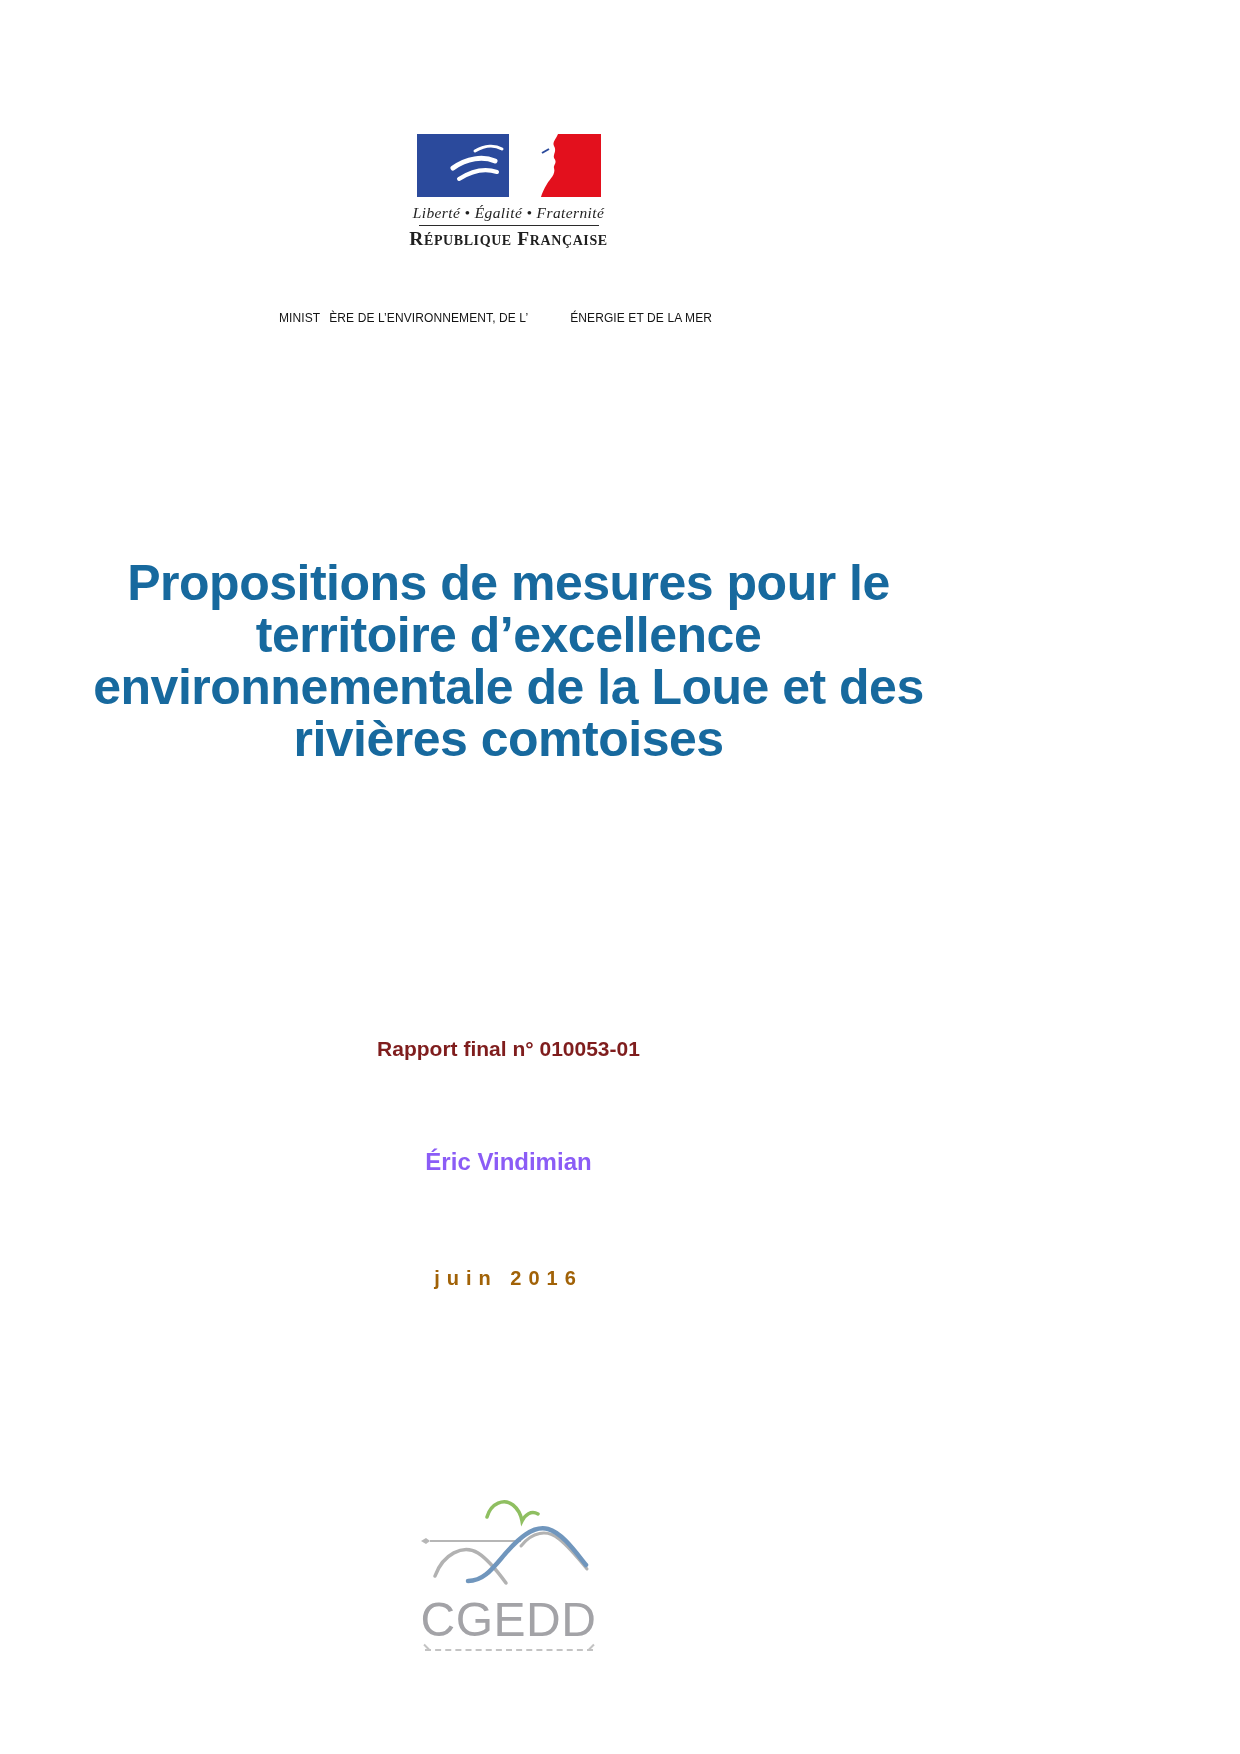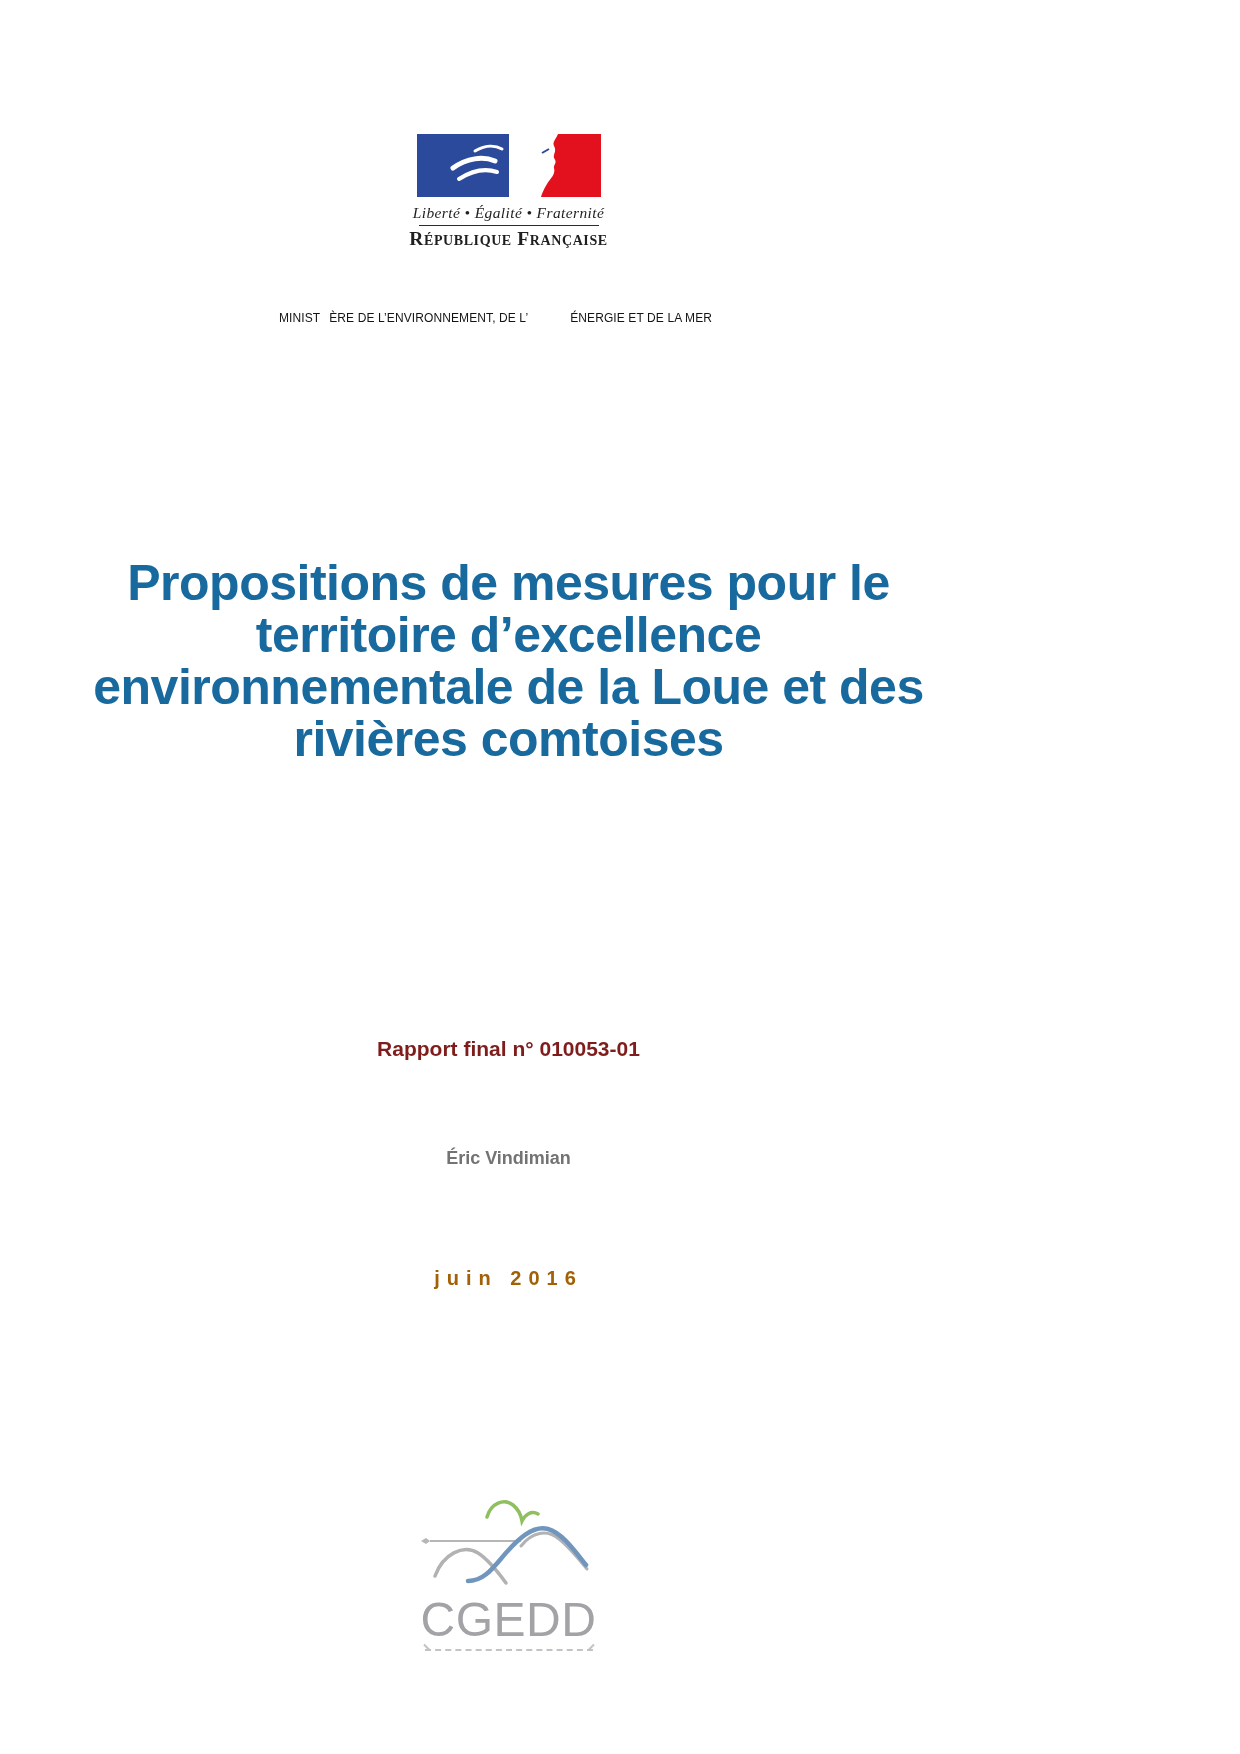--- a/index.html
+++ b/index.html
@@ -72,23 +72,23 @@
     top:1037px;
     font-size:21px;
     line-height:24px;
     font-weight:bold;
     color:#7f1d1d;
   }
 
   
   .author{
     top:1148px;
-    font-size:18px;
+    font-size:24px;
     font-weight:bold;
-    color:#737373;
+    color:#8b5cf6;
   }
 
   
   .date{
     top:1267px;
     font-size:20px;
     font-weight:bold;
     letter-spacing:7px;
     color:#a16207;
   }

